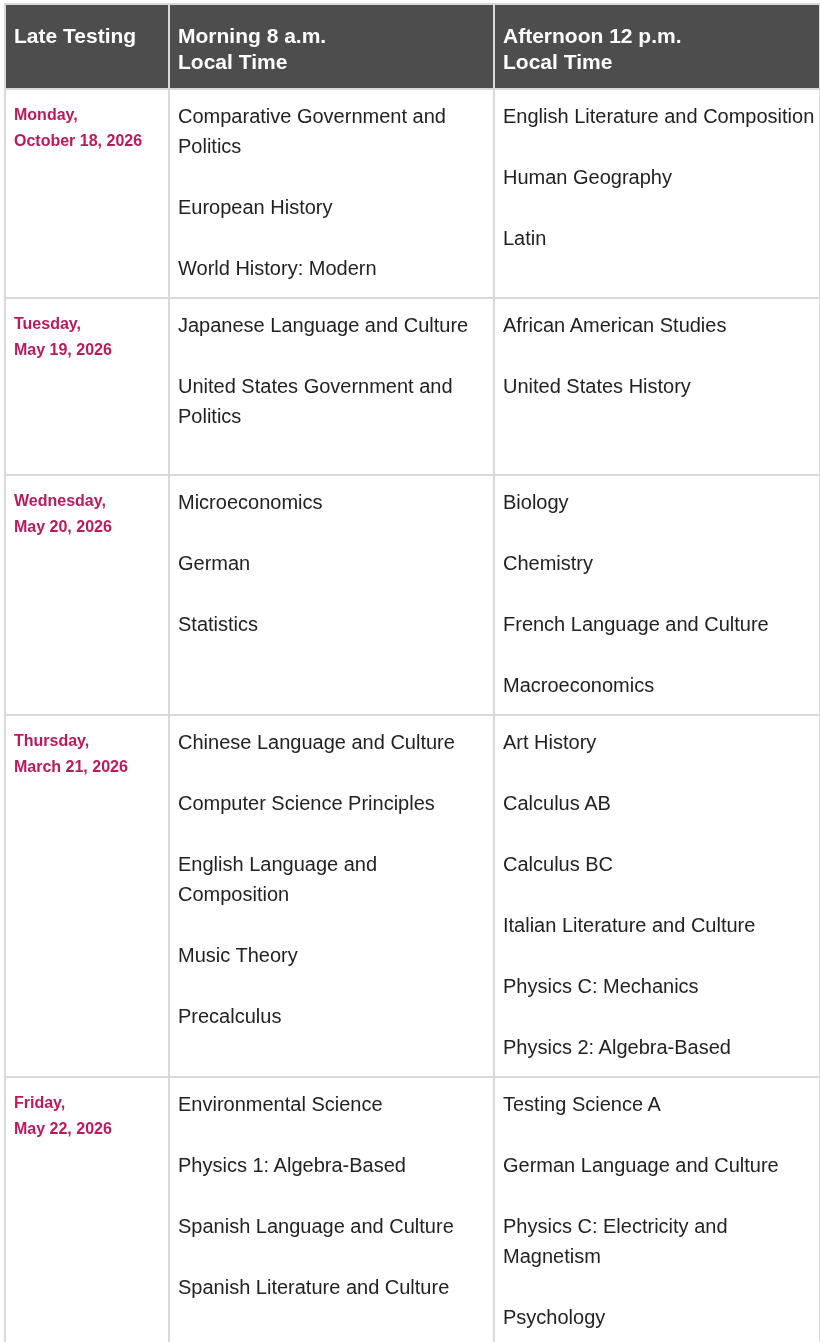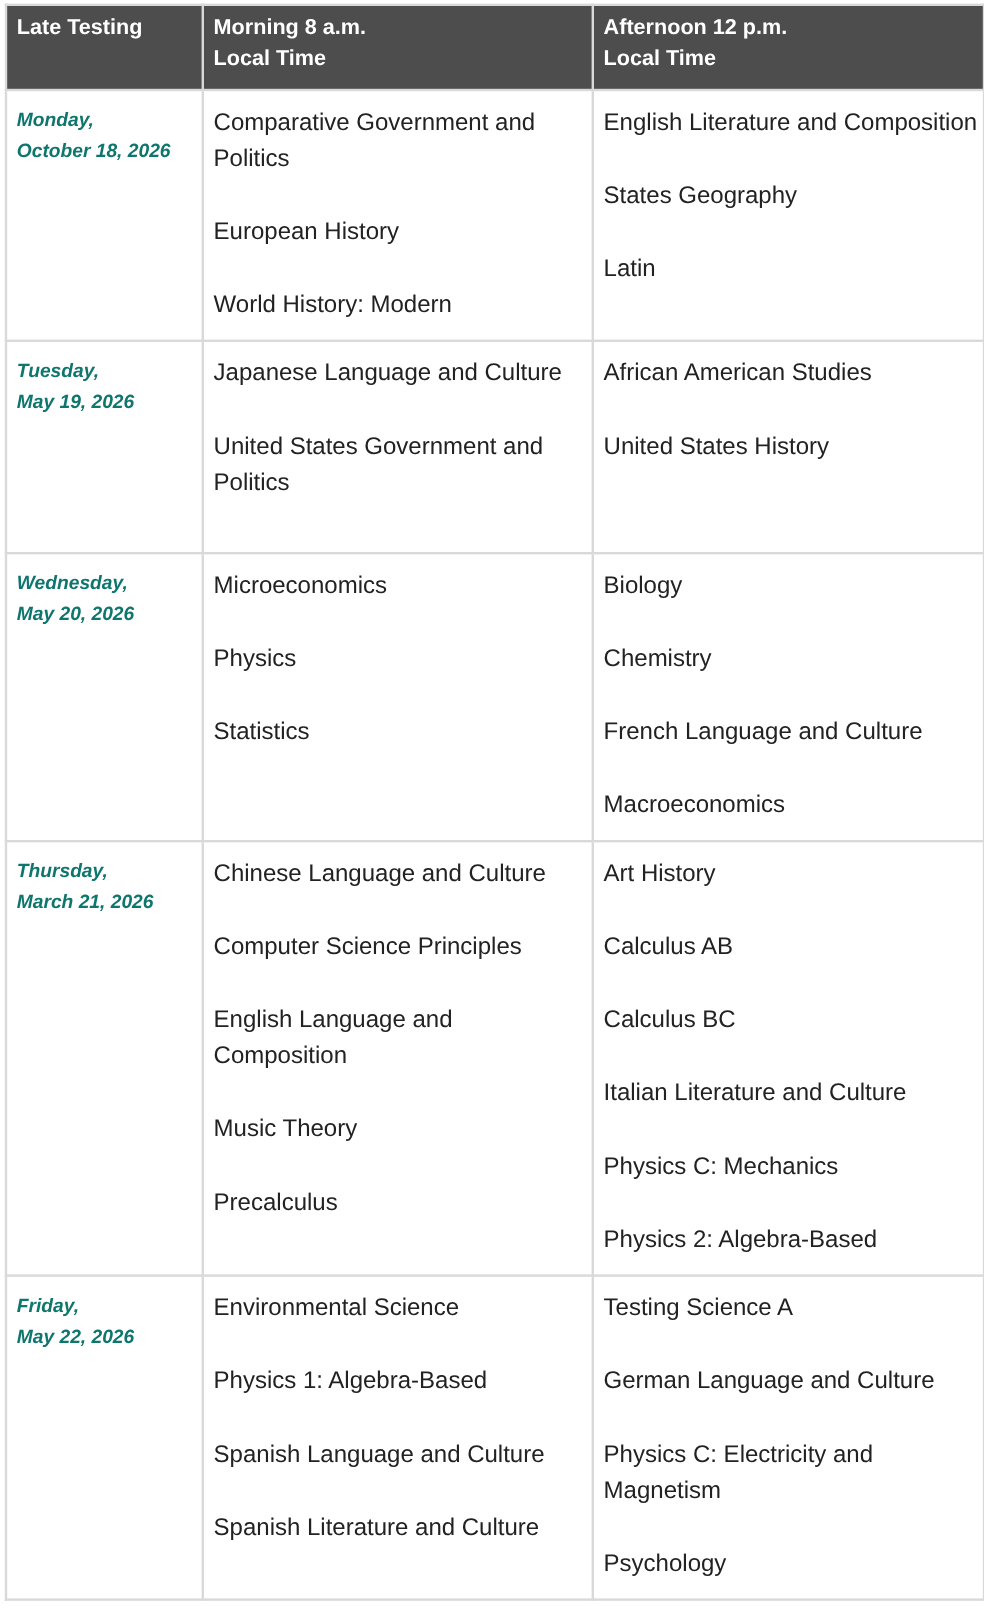--- a/index.html
+++ b/index.html
@@ -4,25 +4,25 @@
 <style>
   html, body { margin: 0; padding: 0; background: #ffffff; }
   body { width: 820px; height: 1342px; overflow: hidden; font-family: "Liberation Sans", "DejaVu Sans", sans-serif; }
   .wrap { position: absolute; left: 4px; top: 3px; width: 815px; }
   table { border-collapse: collapse; width: 815px; table-layout: fixed; }
   col.c1 { width: 164px; }
   col.c2 { width: 325px; }
   col.c3 { width: 326px; }
   th, td { border: 2px solid #d9d9d9; vertical-align: top; text-align: left; }
   thead th {
-    background: #4d4d4d; color: #ffffff; font-weight: bold; font-size: 18px;
-    line-height: 26px; padding: 4px 8px 13px 8px; height: 52px;
+    background: #4d4d4d; color: #ffffff; font-weight: bold; font-size: 21px;
+    line-height: 26px; padding: 18px 8px 13px 8px; height: 52px;
   }
   thead th .l { display: block; }
-  td.day { font-weight: bold; font-size: 16px; line-height: 26px; color: #0f766e; padding: 12px 0 0 8px; font-style: italic; }
+  td.day { font-weight: bold; font-size: 16px; line-height: 26px; color: #be185d; padding: 12px 0 0 8px; }
   td.day span { display: block; }
   td.subj { padding: 11px 0 0 8px; font-size: 20px; line-height: 30px; color: #222222; }
   td.subj p { margin: 0 0 31px 0; }
   td.subj p:last-child { margin-bottom: 14px; }
   tr.r1 td { height: 193px; }
   tr.r2 td { height: 163px; }
   tr.r3 td { height: 224px; }
   tr.r4 td { height: 348px; }
   tr.r5 td { height: 253px; }
 </style>
@@ -57,21 +57,21 @@
         <span>Monday,</span>
         <span>October 18, 2026</span>
       </td>
       <td class="subj">
         <p>Comparative Government and Politics</p>
         <p>European History</p>
         <p>World History: Modern</p>
       </td>
       <td class="subj">
         <p>English Literature and Composition</p>
-        <p>States Geography</p>
+        <p>Human Geography</p>
         <p>Latin</p>
       </td>
     </tr>
     <tr class="r2">
       <td class="day">
         <span>Tuesday,</span>
         <span>May 19, 2026</span>
       </td>
       <td class="subj">
         <p>Japanese Language and Culture</p>
@@ -82,21 +82,21 @@
         <p>United States History</p>
       </td>
     </tr>
     <tr class="r3">
       <td class="day">
         <span>Wednesday,</span>
         <span>May 20, 2026</span>
       </td>
       <td class="subj">
         <p>Microeconomics</p>
-        <p>Physics</p>
+        <p>German</p>
         <p>Statistics</p>
       </td>
       <td class="subj">
         <p>Biology</p>
         <p>Chemistry</p>
         <p>French Language and Culture</p>
         <p>Macroeconomics</p>
       </td>
     </tr>
     <tr class="r4">

